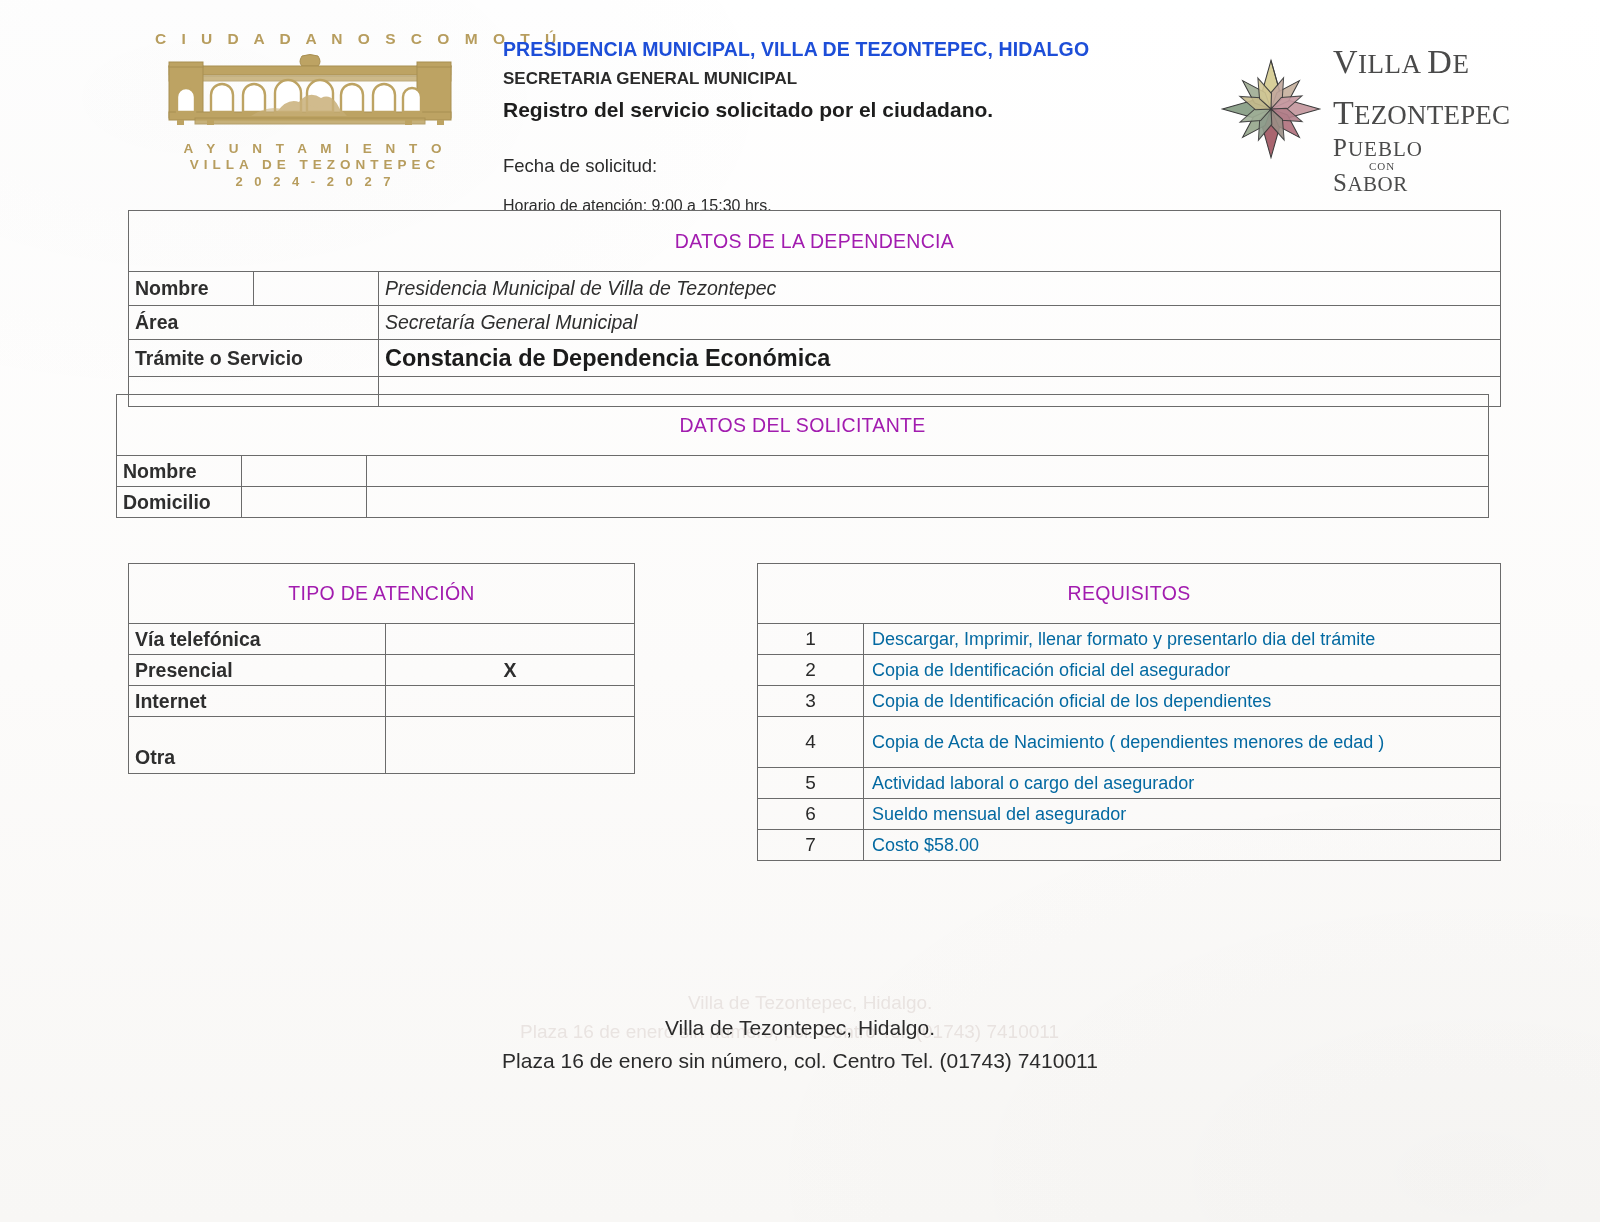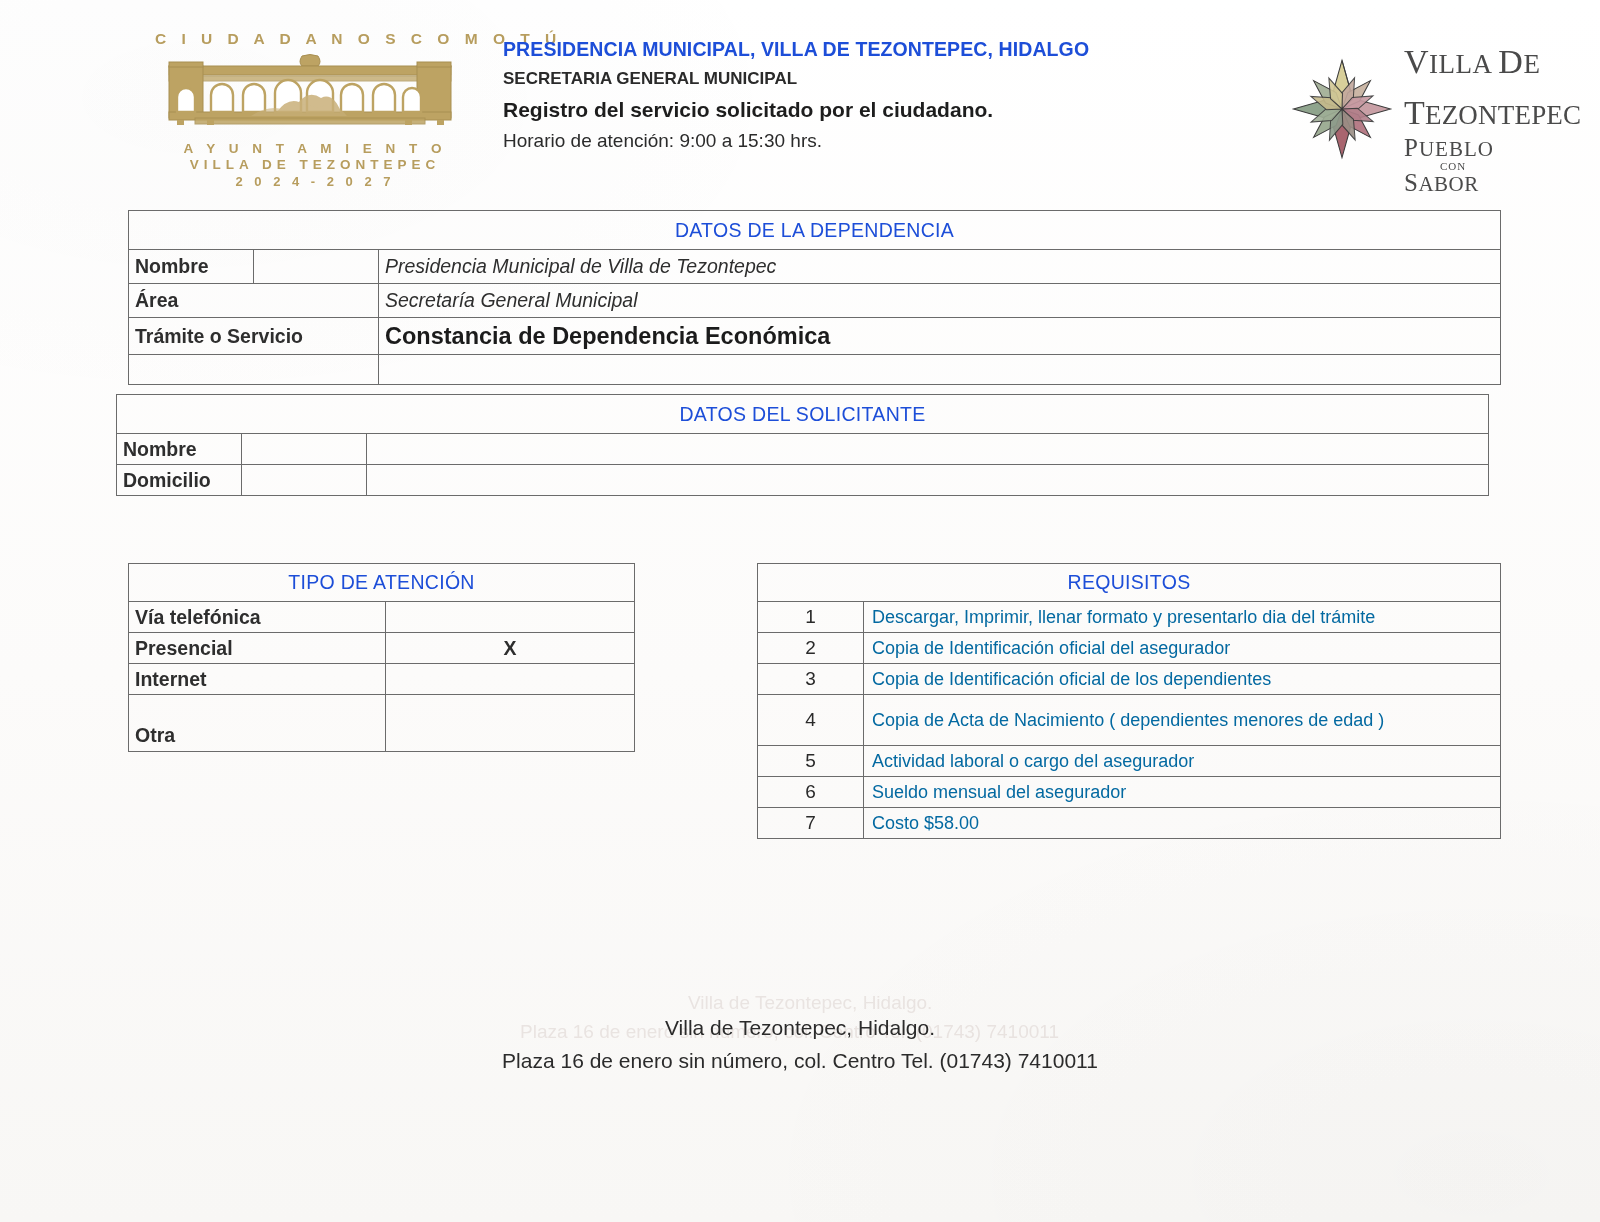--- a/index.html
+++ b/index.html
@@ -94,30 +94,30 @@
     color: #1d1d1d;
     white-space: nowrap;
   }
   .head-l4 {
     font-size: 18.5px; font-weight: 400;
     margin-top: 33px;
     color: #2b2b2b;
     white-space: nowrap;
   }
   .head-l5 {
-    font-size: 19px; font-weight: 400;
-    margin-top: 8px;
+    font-size: 16px; font-weight: 400;
+    margin-top: 20px;
     color: #2b2b2b;
     white-space: nowrap;
   }
 
   
   .logo-right {
     position: absolute;
-    left: 1286px; top: 45px;
+    left: 1215px; top: 45px;
     width: 290px; height: 155px;
   }
   .rosette {
     position: absolute;
     left: 0; top: 8px;
     width: 112px; height: 112px;
   }
   .brand-text {
     position: absolute;
     left: 118px; top: 0px;
@@ -168,23 +168,23 @@
     border: 1.6px solid #6b6b6b;
     padding: 0 0 0 6px;
     vertical-align: middle;
     background: transparent;
   }
   .band {
     background: #f5b795;
     text-align: center;
     font-size: 19.5px;
     font-weight: 400;
-    color: #1d4ed8;
+    color: #a21caf;
     letter-spacing: 0.3px;
-    padding: 4px !important;
+    padding: 15px !important;
   }
   .lbl { font-weight: 700; font-size: 19.5px; color: #2e2e2e; }
   .val { font-weight: 400; font-size: 19.5px; color: #2e2e2e; font-style: italic; }
   .val-strong { font-weight: 700; font-size: 23.5px; color: #1b1b1b; }
   .ctr { text-align: center; padding-left: 0 !important; }
 
   
   #t-dependencia { left: 128px; top: 210px; width: 1372px; }
 
   
@@ -277,20 +277,21 @@
       </svg>
       <div class="ll-b1">A Y U N T A M I E N T O</div>
       <div class="ll-b2">VILLA DE TEZONTEPEC</div>
       <div class="ll-b3">2 0 2 4  -  2 0 2 7</div>
     </div>
 
     <div class="head-text">
       <div class="head-l1">PRESIDENCIA MUNICIPAL, VILLA DE TEZONTEPEC, HIDALGO</div>
       <div class="head-l2">SECRETARIA GENERAL MUNICIPAL</div>
       <div class="head-l3">Registro del servicio solicitado por el ciudadano.</div>
+      <div class="head-l4">Fecha de solicitud:</div>
       <div class="head-l5">Horario de atención: 9:00 a 15:30 hrs.</div>
     </div>
 
     <div class="logo-right">
       <svg class="rosette" viewBox="0 0 120 120">
         <g transform="translate(60,60)" stroke="#3a3a3a" stroke-width="1.1">
           <g>
             <path d="M0 0 L-9 -20 L0 -52 L9 -20 Z" fill="#d8cf9a"></path>
             <path d="M0 0 L9 -20 L0 -52 L9 -20 Z" fill="#cfc48b" opacity="0.8"></path>
           </g>

